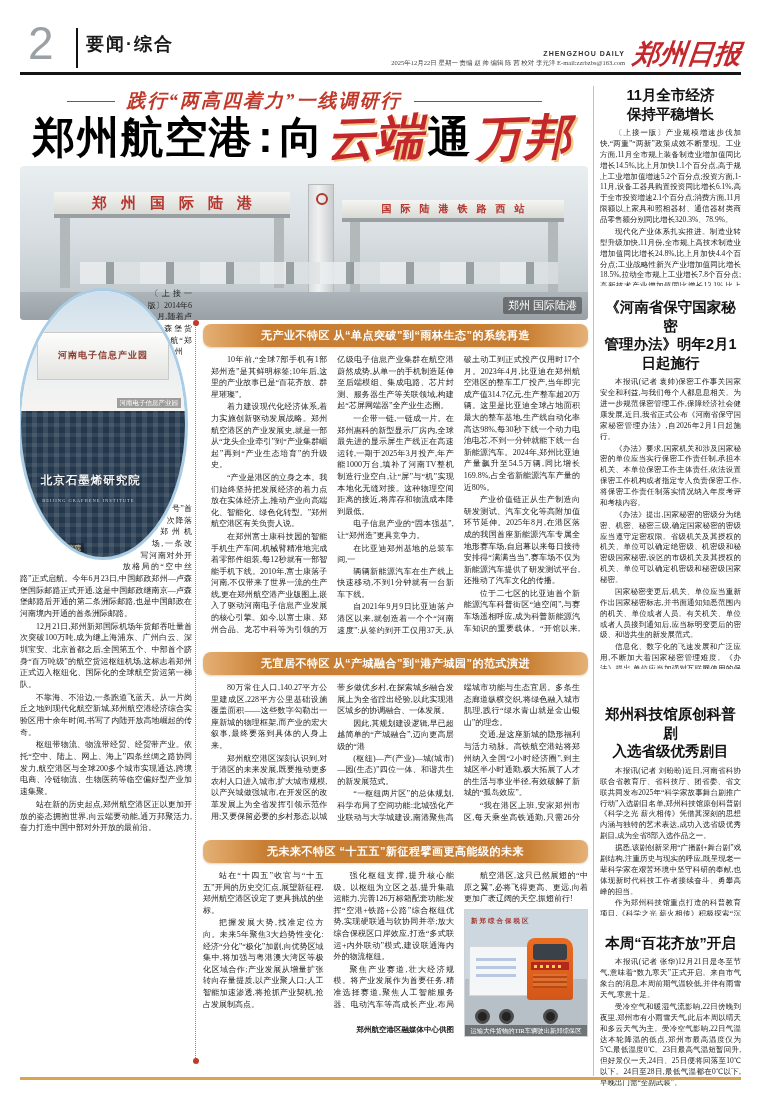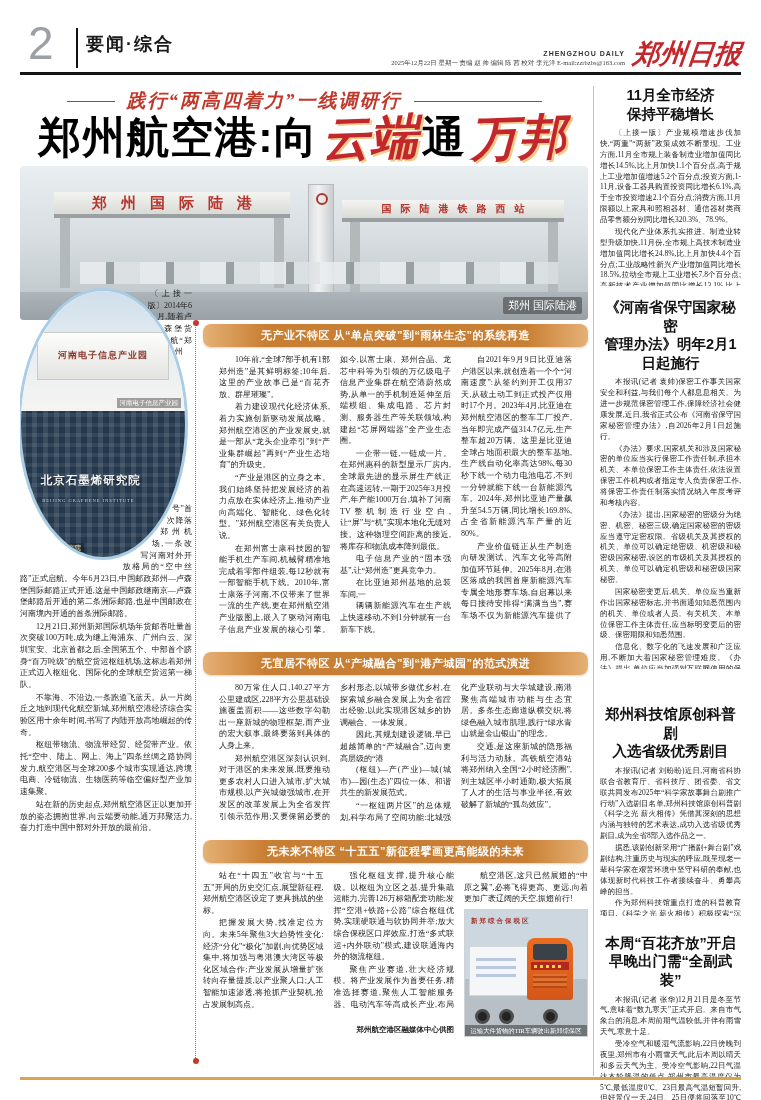--- a/index.html
+++ b/index.html
@@ -17,21 +17,21 @@
   .meta { font-size:6.5px; color:#444; margin-top:2px; }
   .m-cn { font-size:27px; font-weight:900; color:#c3272b; font-style:italic; transform:skewX(-6deg); font-family:"Liberation Serif",serif; line-height:1; }
   .hdr-rule { position:absolute; left:20px; right:20px; top:72px; height:3px; background:#151515; }
 
   
   .kicker-row { position:absolute; left:20px; top:88px; width:568px; display:flex; align-items:center; justify-content:center; gap:12px; }
   .kline { height:1px; background:#c0392b; }
   .kline.l { width:48px; } .kline.r { width:128px; }
   .kicker { font-size:19px; font-weight:bold; font-style:italic; color:#c0392b; letter-spacing:2px; }
   .headline { position:absolute; left:20px; top:106px; width:568px; text-align:center; white-space:nowrap; }
-  .h-black { font-size:43px; font-weight:900; font-family:Liberation Sans, sans-serif; color:#000; letter-spacing:1px; vertical-align:middle; }
+  .h-black { font-size:43px; font-weight:900; font-family:Liberation Mono, monospace; color:#000; letter-spacing:1px; vertical-align:middle; }
   .h-red { display:inline-block; font-size:48px; font-weight:900; font-style:italic; color:#c3272b; text-shadow:2px 2px 0 rgba(235,195,120,.85); transform:rotate(-2deg); vertical-align:middle; margin:0 4px; }
 
   
   .photo-main { position:absolute; left:20px; top:166px; width:568px; height:154px; background:linear-gradient(180deg,#e9eef1 0%,#d8dee2 45%,#c6cdd1 78%,#b9c0c4 100%); overflow:hidden; border-radius:4px; }
   .gate-slab { position:absolute; background:linear-gradient(#f4f4f2,#d9d9d5); border-bottom:4px solid #9aa0a2; display:flex; align-items:center; justify-content:center; }
   .gate-left { left:34px; top:26px; width:236px; height:26px; }
   .gate-left .sign { font-size:15px; font-weight:bold; color:#b5342c; letter-spacing:14px; text-indent:14px; white-space:nowrap; }
   .gate-right { left:322px; top:34px; width:222px; height:22px; }
   .gate-right .sign { font-size:10px; font-weight:bold; color:#b5342c; letter-spacing:9px; text-indent:9px; white-space:nowrap; }
   .tower { position:absolute; left:288px; top:18px; width:26px; height:118px; background:linear-gradient(90deg,#d9dcde,#f0f1f1 40%,#c9cdcf); border:1px solid #b6babc; }
@@ -57,21 +57,21 @@
   .para { text-indent:2em; text-align:justify; margin-bottom:1px; }
 
   
   .dot-rule { position:absolute; left:195px; top:324px; height:736px; width:0; border-left:1px dotted #cf6a55; }
   .dot-rule::before, .dot-rule::after { content:""; position:absolute; left:-3.5px; width:6px; height:6px; border-radius:50%; background:#c0392b; }
   .dot-rule::before { top:-4px; } .dot-rule::after { bottom:-4px; }
 
   
   .sections { position:absolute; left:203px; top:324px; width:385px; font-size:8px; line-height:1.45; color:#222; }
   .banner { height:23px; border-radius:8px; background:linear-gradient(90deg,#e5b176,#c97f33 16%,#c97f33 84%,#e5b176); color:#fff; font-weight:bold; font-size:11px; display:flex; align-items:center; justify-content:center; font-family:"Liberation Sans",sans-serif; letter-spacing:.5px; box-shadow:0 1px 2px rgba(150,100,40,.3); }
-  .cols3 { column-count:3; column-gap:10px; height:288px; overflow:hidden; margin:7px 16px 10px; }
+  .cols3 { column-count:3; column-gap:10px; height:288px; overflow:hidden; margin:7px 8px 10px; }
   .cols3.short { height:148px; }
   .s3 { display:flex; gap:10px; margin-top:7px; }
   .s3-main { width:251px; }
   .cols2 { column-count:2; column-gap:10px; height:150px; overflow:hidden; }
   .credit { text-align:right; font-size:7.5px; font-weight:bold; margin-top:5px; font-family:"Liberation Sans",sans-serif; }
   .s3-side { width:124px; }
   .s3-side-text { height:36px; overflow:hidden; }
   .truck { position:relative; height:128px; margin-top:3px; background:linear-gradient(180deg,#ccd7df 0 55%,#b7c0c7 55% 100%); border:1px solid #cfd3d6; overflow:hidden; }
   .truck .gate-red { position:absolute; left:6px; top:6px; font-size:6.5px; font-weight:bold; color:#a8322c; letter-spacing:2px; }
   .truck .trailer { position:absolute; left:4px; top:36px; width:66px; height:50px; background:#f4f6f7; border:1px solid #d3d7d9; }
@@ -256,41 +256,40 @@
 
   <div>
     <div class="rail-title">
       <div>《河南省保守国家秘密</div>
       <div>管理办法》明年2月1日起施行</div>
     </div>
     <div class="rail-body rb2">
         <p class="para">本报讯(记者 袁帅)保密工作事关国家安全和利益,与我们每个人都息息相关。为进一步规范保密管理工作,保障经济社会健康发展,近日,我省正式公布《河南省保守国家秘密管理办法》,自2026年2月1日起施行。</p>
         <p class="para">《办法》要求,国家机关和涉及国家秘密的单位应当实行保密工作责任制,承担本机关、本单位保密工作主体责任,依法设置保密工作机构或者指定专人负责保密工作,将保密工作责任制落实情况纳入年度考评和考核内容。</p>
         <p class="para">《办法》提出,国家秘密的密级分为绝密、机密、秘密三级,确定国家秘密的密级应当遵守定密权限。省级机关及其授权的机关、单位可以确定绝密级、机密级和秘密级国家秘密,设区的市级机关及其授权的机关、单位可以确定机密级和秘密级国家秘密。</p>
-        <p class="para">国家秘密变更后,机关、单位应当重新作出国家秘密标志,并书面通知知悉范围内的机关、单位或者人员。有关机关、本单位保密工作主体责任,应当标明变更后的密级、保密期限和知悉范围。</p>
+        <p class="para">国家秘密变更后,机关、单位应当重新作出国家秘密标志,并书面通知知悉范围内的机关、单位或者人员。有关机关、单位或者人员接到通知后,应当标明变更后的密级、和谐共生的新发展范式。</p>
         <p class="para">信息化、数字化的飞速发展和广泛应用,不断加大着国家秘密管理难度。《办法》提出,单位应当加强对互联网使用的保密管理,机关、单位工作人员使用能够接入互联网及其他公共信息网络、具有操作系统、可运行应用软件的手机、计算机、智能穿戴设备等智能终端产品,应当符合国家保密规定,不得将智能终端产品带入保密要害部位,不得违反有关规定使用即时通信工具、网络社交媒体和互联网存储服务等存储、处理、传输国家秘密。</p>
       </div>
   </div>
 
   <div class="mt-a3">
     <div class="rail-title">
       <div>郑州科技馆原创科普剧</div>
       <div>入选省级优秀剧目</div>
     </div>
     <div class="rail-body rb3">
         <p class="para">本报讯(记者 刘盼盼)近日,河南省科协联合省教育厅、省科技厅、团省委、省文联共同发布2025年“科学家故事舞台剧推广行动”入选剧目名单,郑州科技馆原创科普剧《科学之光 薪火相传》凭借其深刻的思想内涵与独特的艺术表达,成功入选省级优秀剧目,成为全省8部入选作品之一。</p>
         <p class="para">据悉,该剧创新采用“广播剧+舞台剧”戏剧结构,注重历史与现实的呼应,既呈现老一辈科学家在艰苦环境中坚守科研的奉献,也体现新时代科技工作者接续奋斗、勇攀高峰的担当。</p>
         <p class="para">作为郑州科技馆重点打造的科普教育项目,《科学之光 薪火相传》积极探索“沉浸式科学教育”新模式,剧目不仅传递科学知识,更注重弘扬科学家精神,引导观众在情感共鸣中理解科学、热爱科学。自创排以来,该剧已走进多所学校和单位试演,收获广泛好评。未来该剧将在全省开展巡演,让科学家的精神魅力触达更多观众。</p>
       </div>
   </div>
 
   <div class="mt-a4">
     <div class="rail-title">
       <div>本周“百花齐放”开启</div>
-      <div>早晚出门需“全副武装”</div>
     </div>
     <div class="rail-body rb4">
         <p class="para">本报讯(记者 张华)12月21日是冬至节气,意味着“数九寒天”正式开启。来自市气象台的消息,本周前期气温较低,并伴有雨雪天气,寒意十足。</p>
         <p class="para">受冷空气和暖湿气流影响,22日傍晚到夜里,郑州市有小雨雪天气,此后本周以晴天和多云天气为主。受冷空气影响,22日气温达本轮降温的低点,郑州市最高温度仅为5℃,最低温度0℃。23日最高气温短暂回升,但好景仅一天,24日、25日便将回落至10℃以下。24日至28日,最低气温都在0℃以下,早晚出门需“全副武装”。</p>
       </div>
   </div>
 
 </div>
 
 <div class="bottom-rule"></div>

